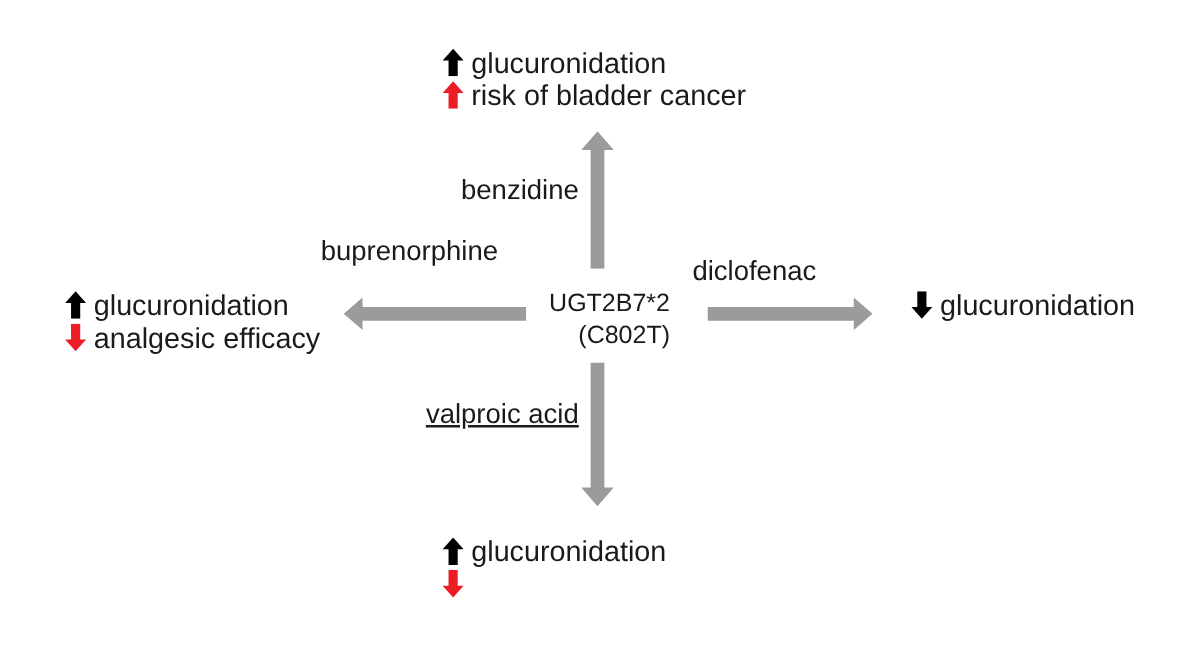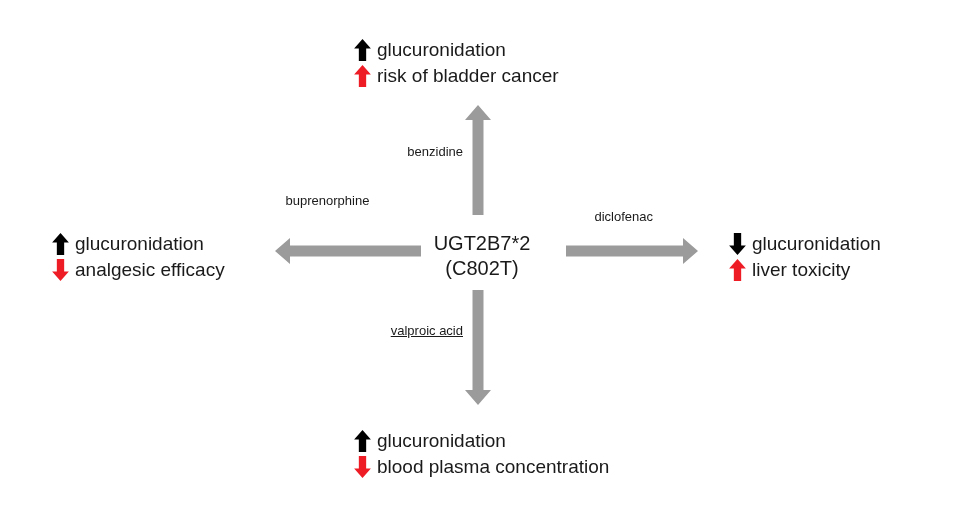--- a/index.html
+++ b/index.html
@@ -11,27 +11,27 @@
   }
   *{margin:0;padding:0;box-sizing:border-box;}
   html,body{background:var(--bg);}
   body{
     width:960px;height:524px;position:relative;overflow:hidden;
     font-family:"Liberation Sans", sans-serif;
     color:var(--text);
   }
   .abs{position:absolute;}
   .drug-label{
-    font-size:13px;line-height:22px;color:var(--text);white-space:nowrap;
+    font-size:22px;line-height:22px;color:var(--text);white-space:nowrap;
   }
   .center-label{
     font-size:20px;line-height:25px;text-align:center;white-space:nowrap;
   }
   .fx-block{display:flex;flex-direction:column;}
-  .fx-row{display:flex;align-items:center;height:26px;font-size:19px;white-space:nowrap;}
+  .fx-row{display:flex;align-items:center;height:26px;font-size:23px;white-space:nowrap;}
   .fx-icon{display:inline-flex;width:17px;height:22px;margin-right:6px;flex:0 0 auto;}
   .fx-icon svg{width:100%;height:100%;display:block;}
   .fx-icon.down svg{transform:scaleY(-1);}
   .fx-icon.black{color:var(--effect-black);}
   .fx-icon.red{color:var(--effect-red);}
   .big-arrow svg{display:block;}
   .big-arrow polygon{fill:var(--arrow-gray);}
 </style>
 </head>
 <body>
@@ -85,49 +85,41 @@
     <div class="fx-row">
       <span class="fx-icon down red">
           <svg viewBox="0 0 16 21">
             <polygon points="8,0 16,9 11.5,9 11.5,21 4.5,21 4.5,9 0,9" fill="currentColor"></polygon>
           </svg>
         </span>
       <span>analgesic efficacy</span>
     </div>
   </div>
 
-  <div class="center-label abs" style="left:402px;top:231px;width:160px;">
+  <div class="center-label abs" style="left:376px;top:231px;width:160px;text-align:right;">
     <div>UGT2B7*2</div>
     <div>(C802T)</div>
   </div>
 
   <div class="big-arrow abs" style="left:566px;top:238px;width:132px;height:26px;">
     <svg viewBox="0 0 132 26" width="132" height="26">
         <polygon points="132,13 117,26 117,18.5 0,18.5 0,7.5 117,7.5 117,0"></polygon>
       </svg>
   </div>
 
   <div class="drug-label abs" style="left:528px;top:206px;width:125px;text-align:right;">diclofenac</div>
 
   <div class="fx-block abs" style="left:729px;top:231px;">
     <div class="fx-row">
       <span class="fx-icon down black">
           <svg viewBox="0 0 16 21">
             <polygon points="8,0 16,9 11.5,9 11.5,21 4.5,21 4.5,9 0,9" fill="currentColor"></polygon>
           </svg>
         </span>
       <span>glucuronidation</span>
-    </div>
-    <div class="fx-row">
-      <span class="fx-icon up red">
-          <svg viewBox="0 0 16 21">
-            <polygon points="8,0 16,9 11.5,9 11.5,21 4.5,21 4.5,9 0,9" fill="currentColor"></polygon>
-          </svg>
-        </span>
-      <span>liver toxicity</span>
     </div>
   </div>
 
   <div class="big-arrow abs" style="left:465px;top:290px;width:26px;height:115px;">
     <svg viewBox="0 0 26 115" width="26" height="115">
         <polygon points="13,115 26,100 18.5,100 18.5,0 7.5,0 7.5,100 0,100"></polygon>
       </svg>
   </div>
 
   <div class="drug-label abs" style="right:497px;top:320px;text-decoration:underline;">valproic acid</div>
@@ -140,17 +132,16 @@
           </svg>
         </span>
       <span>glucuronidation</span>
     </div>
     <div class="fx-row">
       <span class="fx-icon down red">
           <svg viewBox="0 0 16 21">
             <polygon points="8,0 16,9 11.5,9 11.5,21 4.5,21 4.5,9 0,9" fill="currentColor"></polygon>
           </svg>
         </span>
-      <span>blood plasma concentration</span>
     </div>
   </div>
 
 </div>
 
 </body></html>

